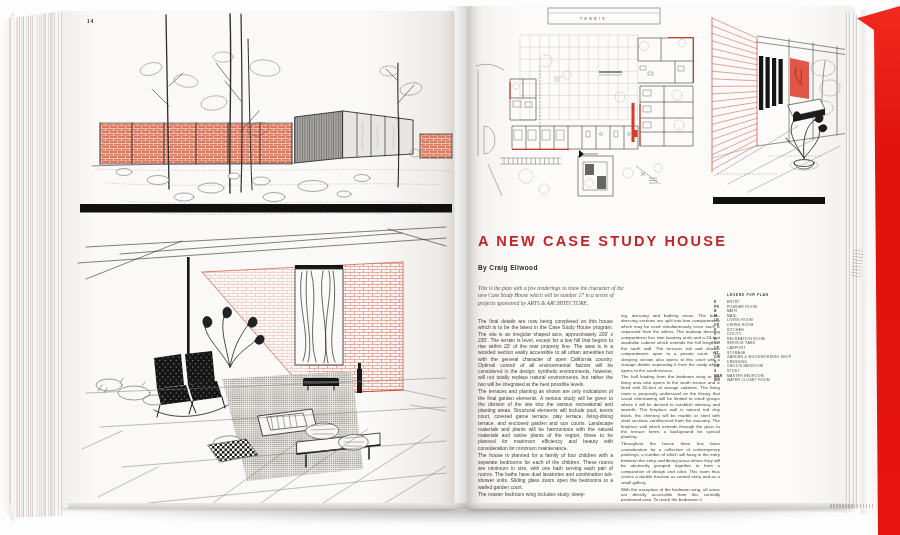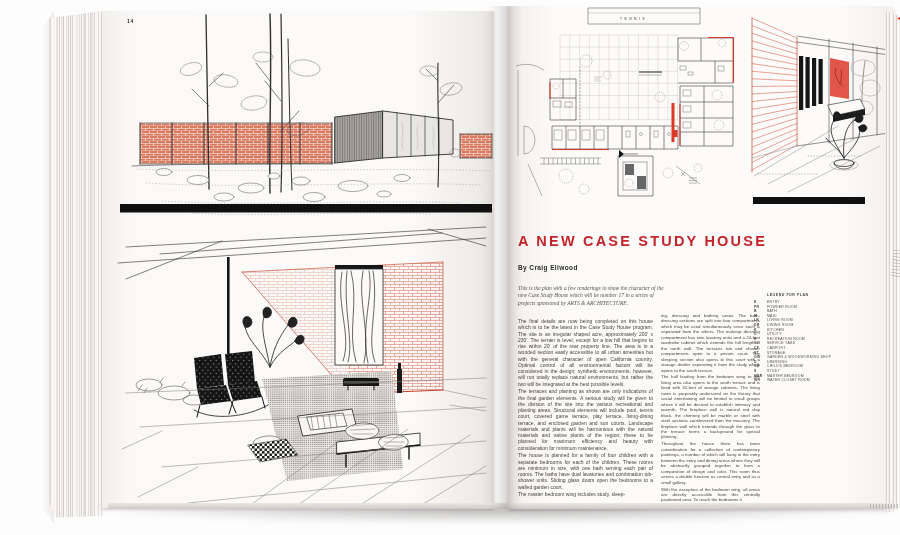--- a/index.html
+++ b/index.html
@@ -1,17 +1,17 @@
 <!DOCTYPE html>
 <html><head>
 <meta charset="utf-8">
 <style>
   html,body{margin:0;padding:0;}
   body{width:900px;height:535px;background:#fdfdfd;font-family:"Liberation Sans",sans-serif;position:relative;overflow:hidden;}
-  .scene{position:absolute;inset:0;margin-left:40px;}
+  .scene{position:absolute;inset:0;}
   
   .book-shadow{position:absolute;left:55px;top:506px;width:800px;height:18px;background:radial-gradient(ellipse at 50% 15%,rgba(80,75,70,.38),rgba(0,0,0,0) 72%);filter:blur(2.5px);}
   .left-cover{position:absolute;left:0;top:8px;width:14px;height:518px;background:linear-gradient(90deg,#ffffff,#ecebe9);clip-path:polygon(0 4.5%,100% .5%,100% 99.5%,0 96%);}
   .left-stack{position:absolute;left:9px;top:10px;width:54px;height:508px;
     background:
       repeating-linear-gradient(90deg,rgba(182,148,146,.22) 0 1px,transparent 1px 7px),
       repeating-linear-gradient(90deg,#f4f2f0 0 1.2px,#d8d4d1 1.2px 2px,#faf8f6 2px 3.6px,#e4e0dd 3.6px 4.4px);
     clip-path:polygon(0 1.6%,100% .2%,100% 99.6%,12% 99.9%,0 96.8%);}
   .page{position:absolute;}
   .page-left{left:62px;top:11px;width:392px;height:497px;

